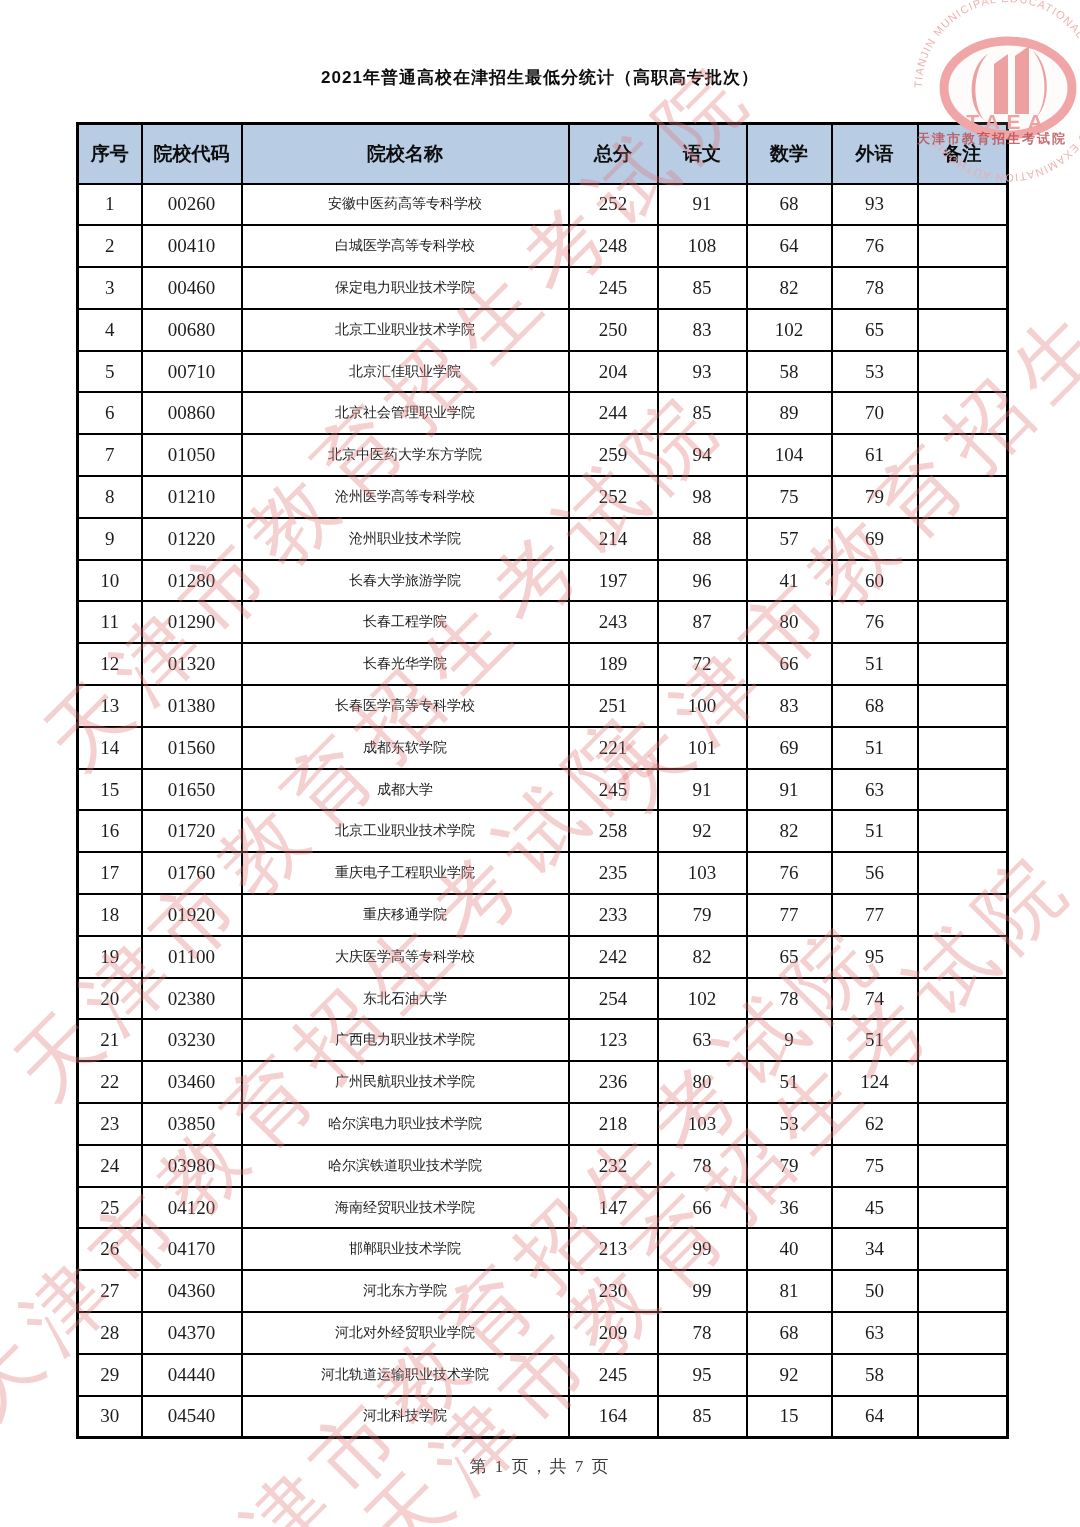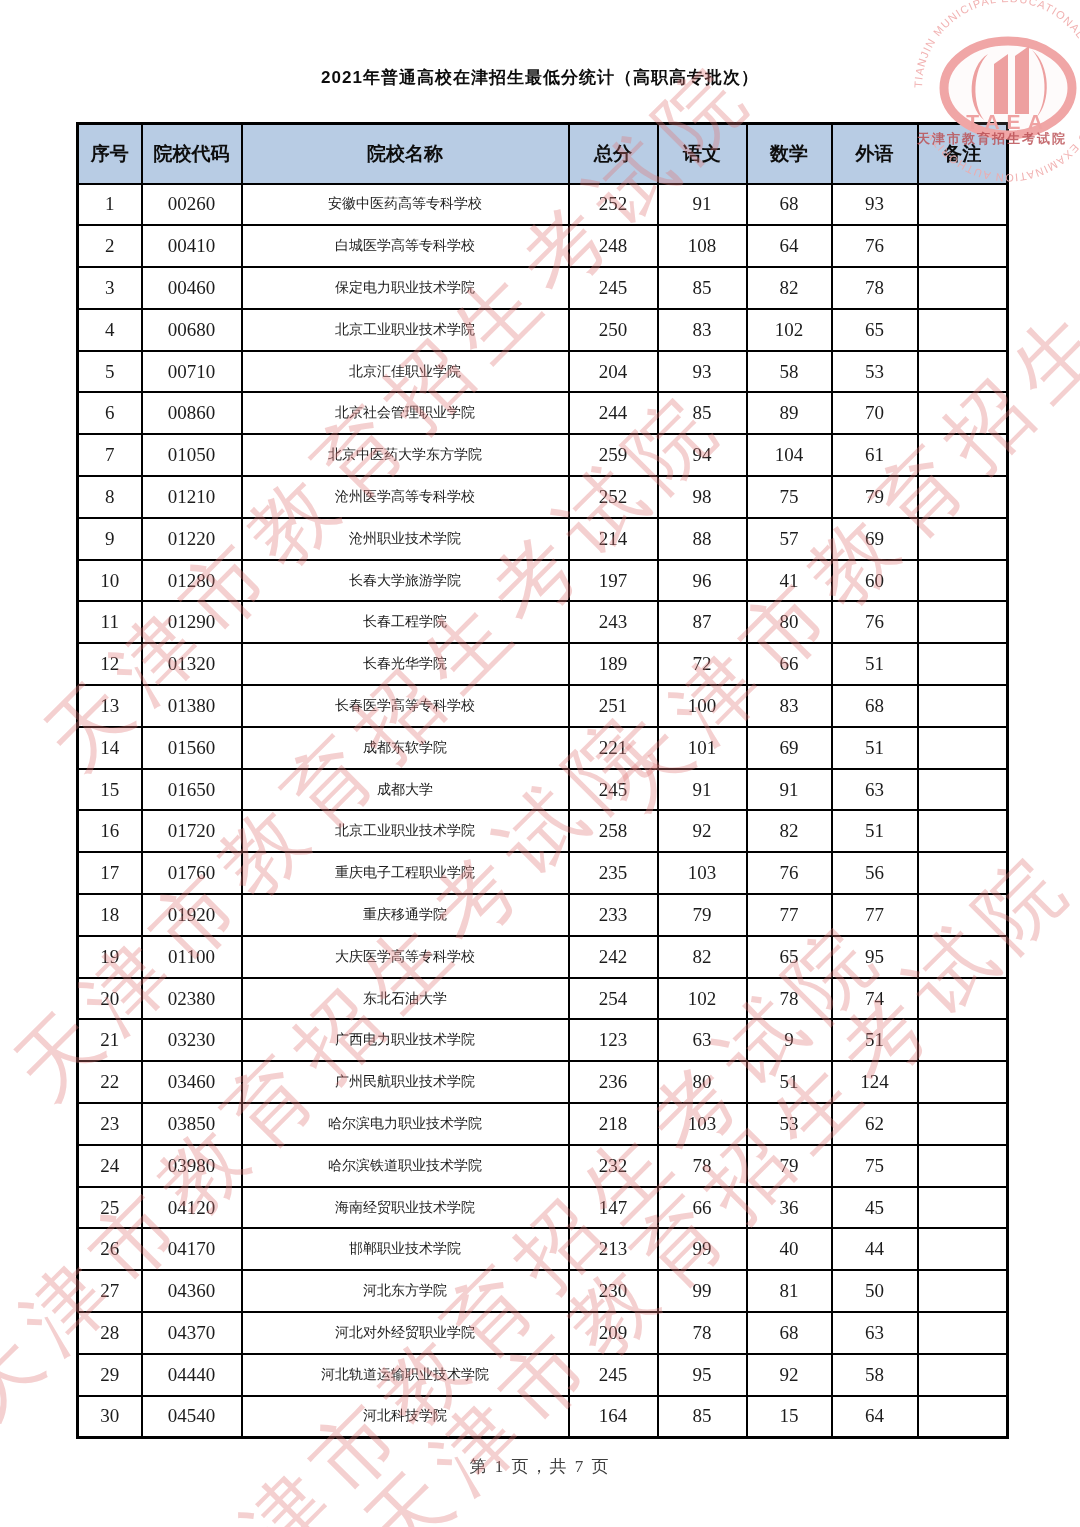--- a/index.html
+++ b/index.html
@@ -403,21 +403,21 @@
           <td>45</td>
           <td></td>
         </tr>
         <tr>
           <td>26</td>
           <td>04170</td>
           <td class="name-cell">邯郸职业技术学院</td>
           <td>213</td>
           <td>99</td>
           <td>40</td>
-          <td>44</td>
+          <td>34</td>
           <td></td>
         </tr>
         <tr>
           <td>27</td>
           <td>04360</td>
           <td class="name-cell">河北东方学院</td>
           <td>230</td>
           <td>99</td>
           <td>81</td>
           <td>50</td>

